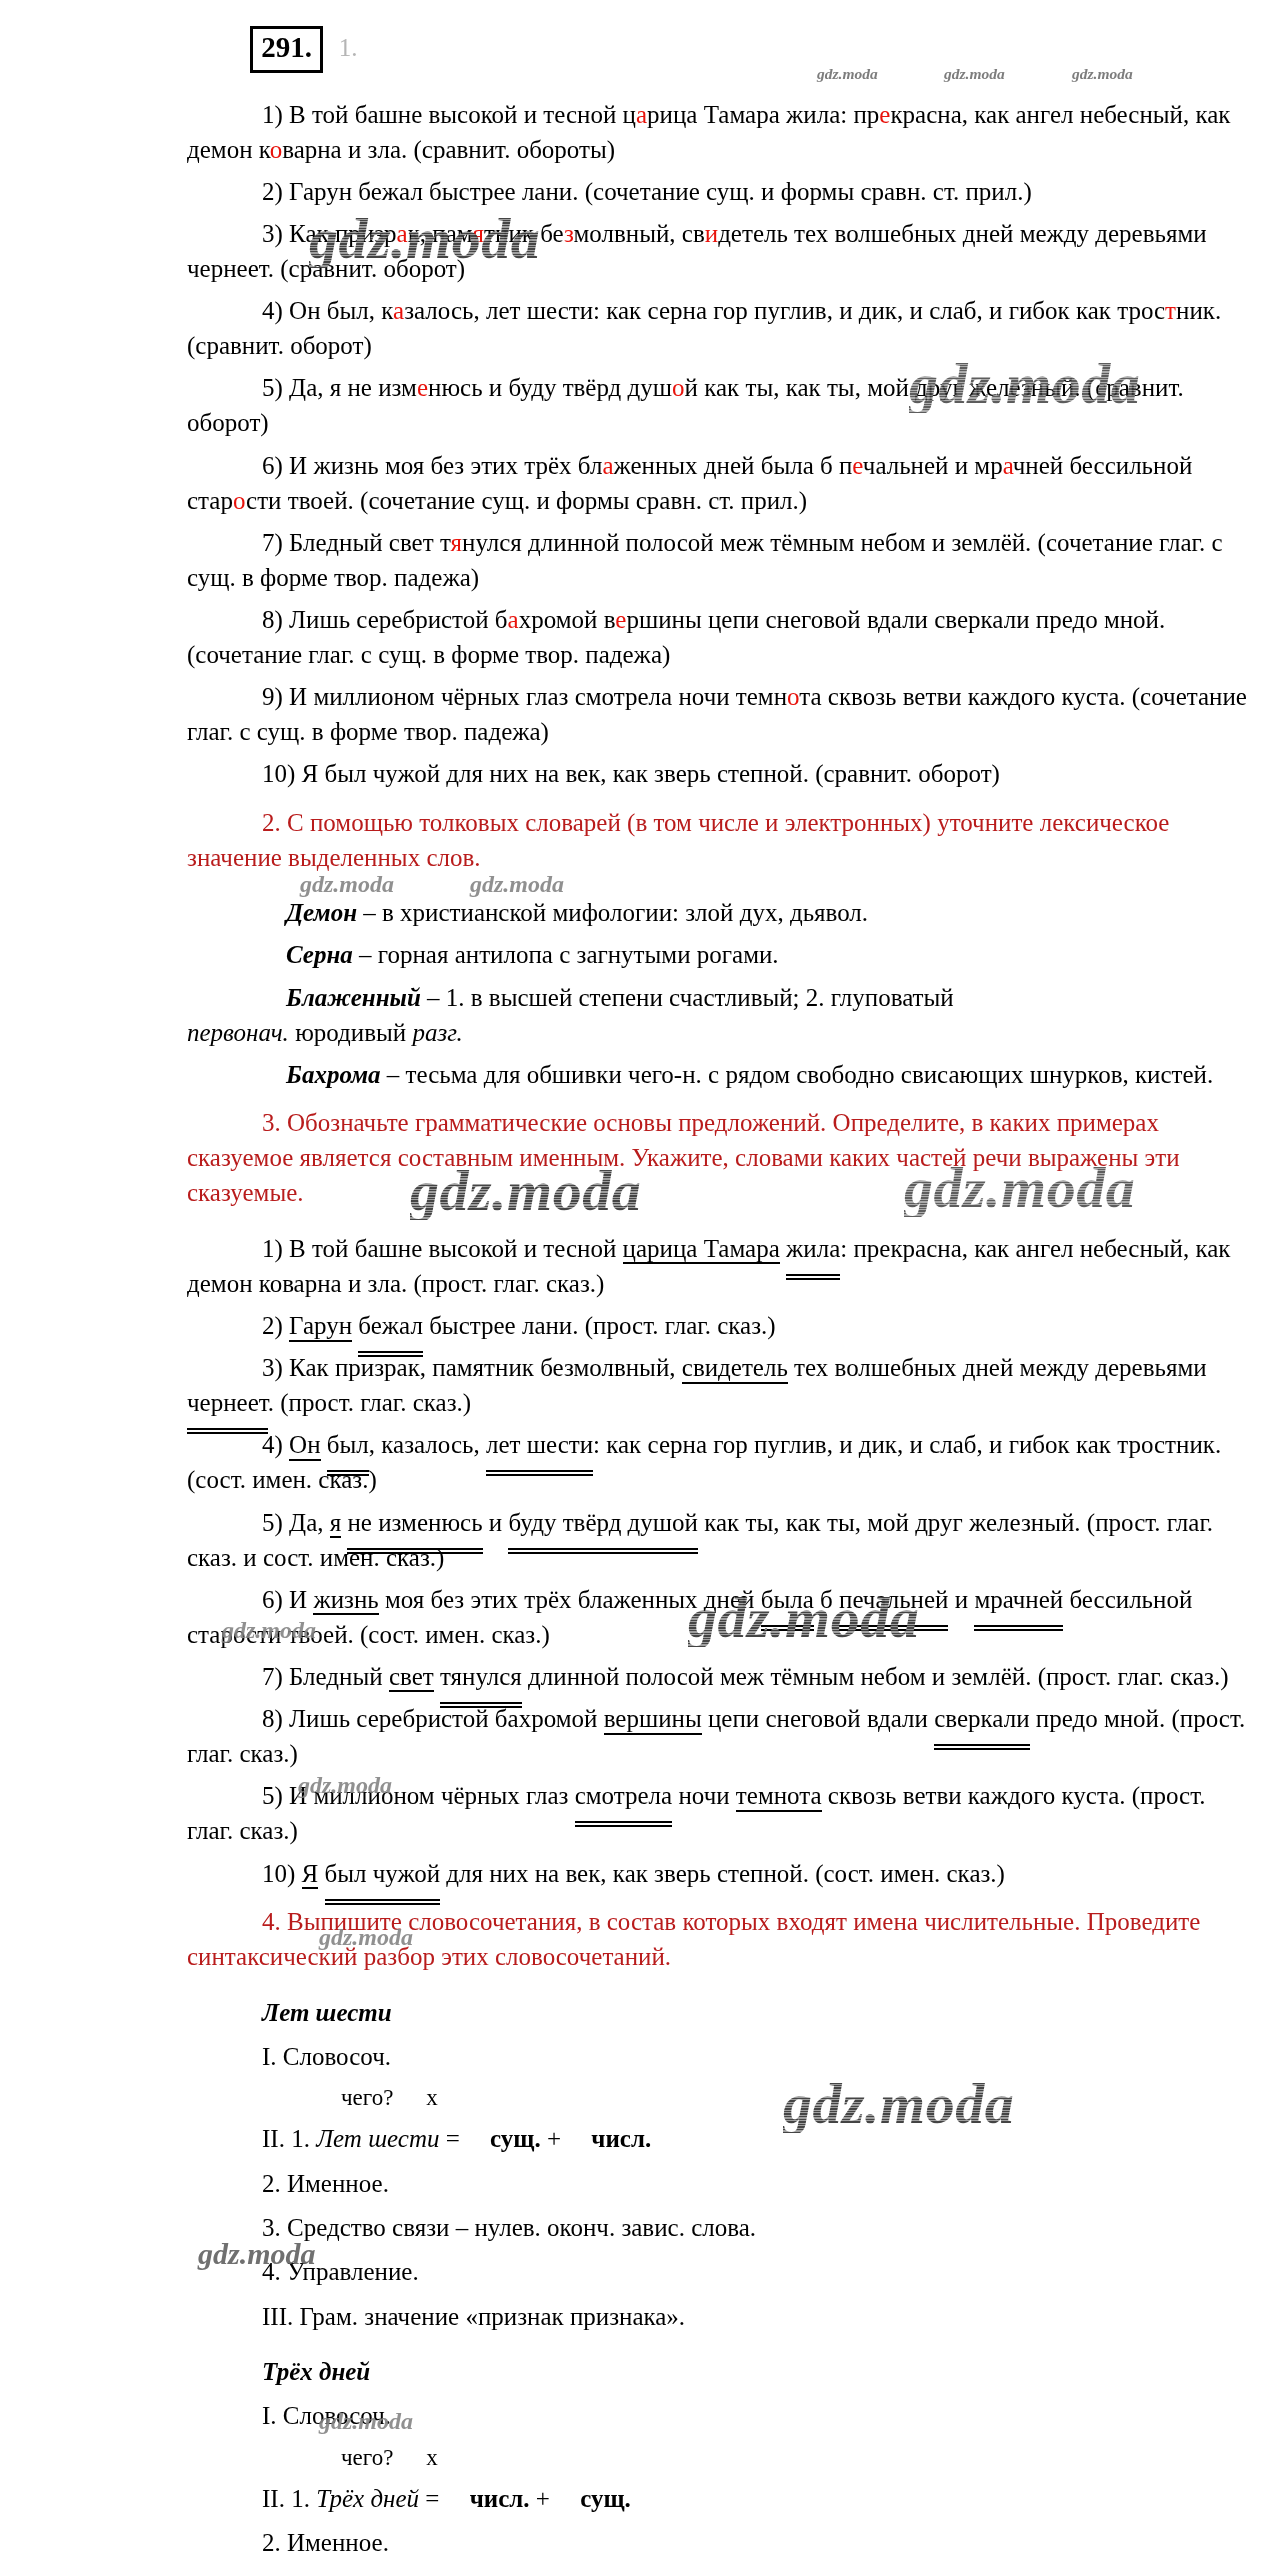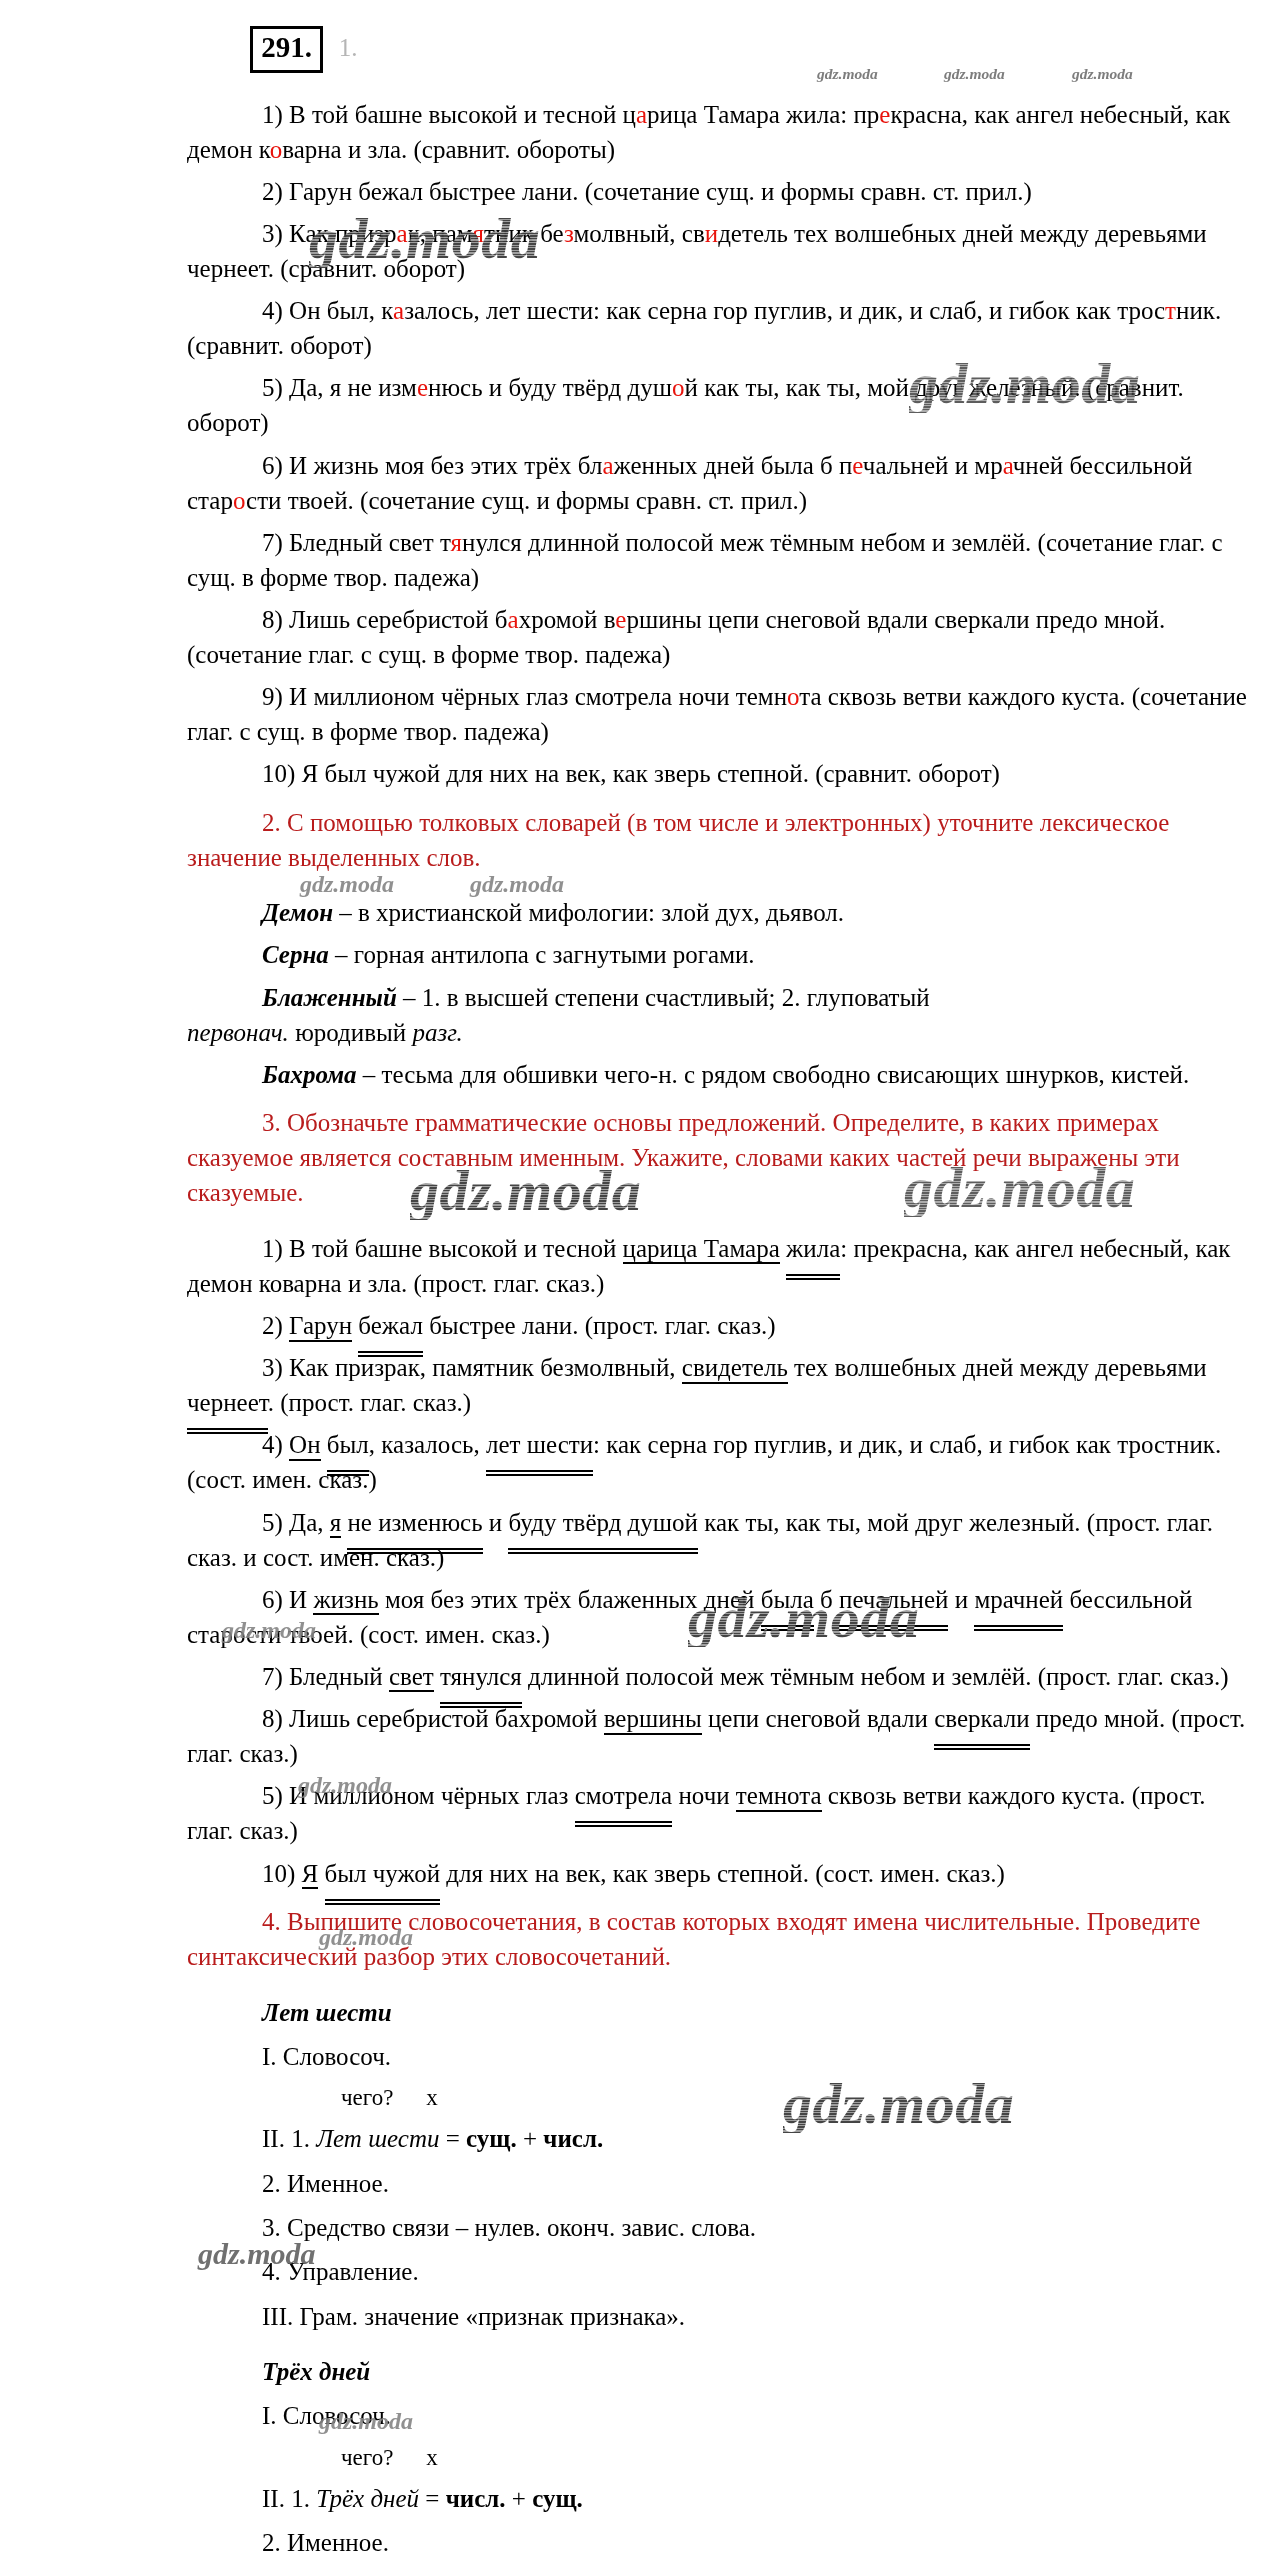--- a/index.html
+++ b/index.html
@@ -13,21 +13,21 @@
 
   .header-row { display:flex; align-items:flex-start; margin:0 0 24px 63px; }
   .ex-box { display:inline-block; border:3.1px solid #000; padding:2.1px 8.2px 5.2px 8.2px; font-weight:700; font-size:29px; line-height:1.15; }
   .sub-no { color:#b5b5b5; font-size:25px; margin-left:15.5px; margin-top:4.1px; }
 
   .task-note { color:#b91c1c; margin:13.4px 0 20.6px 0 !important; }
   .dict-section { margin-top:15.5px; }
   .part3-section { margin-top:15.5px; }
 
   .red { color:#e8130c; }
-  .b { font-weight:700; }
+  .b { font-weight:700;margin-left:24px; }
   .i { font-style:italic; }
   .u  { border-bottom:2.6px solid #000; padding-bottom:0.5px; }
   .uu { border-bottom:6.7px double #000; padding-bottom:12px; }
 
   .parse-block { margin-bottom:20.6px; }
   .parse-block p { margin:0 0 9.3px 0; }
   .parse-title { font-weight:700; font-style:italic; }
   .q-row { text-indent:0 !important; padding-left:154px; font-size:23px; line-height:29px; }
   .x-mark { margin-left:33px; }
 

